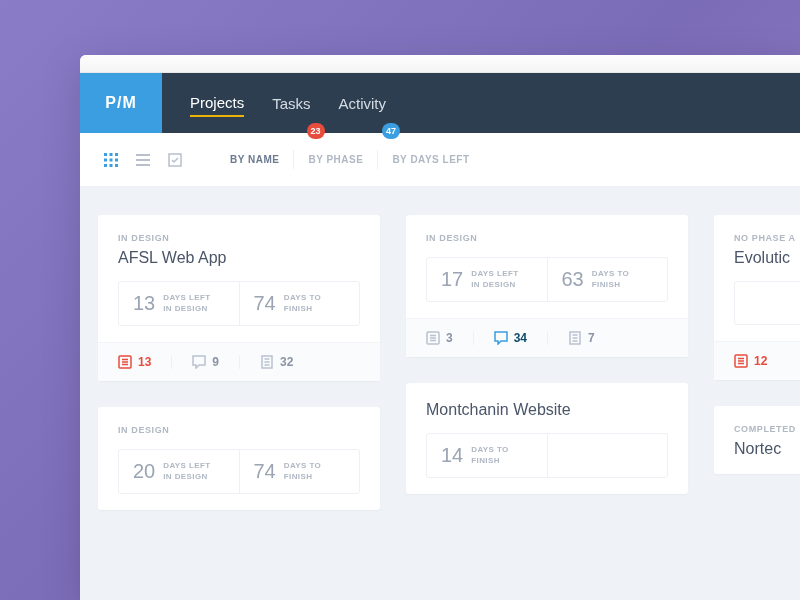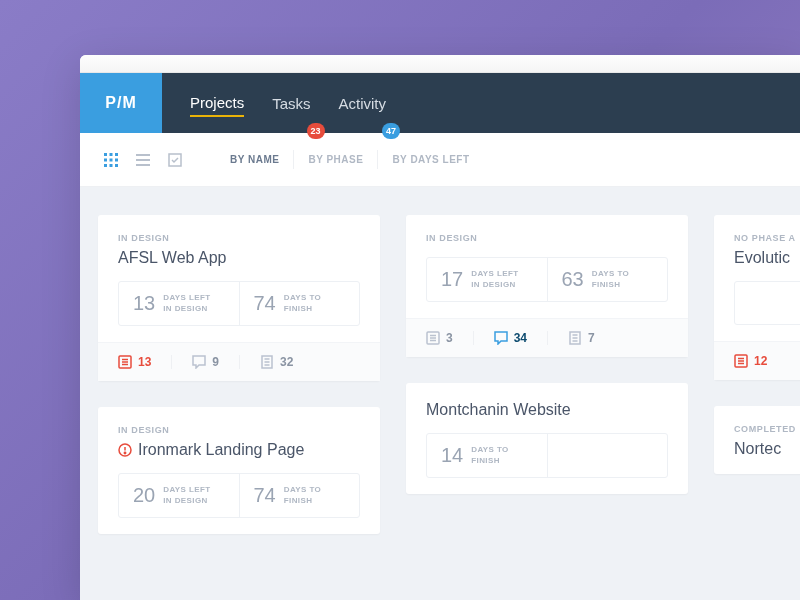--- a/index.html
+++ b/index.html
@@ -309,28 +309,20 @@
                 <line x1="4.5" y1="10" x2="9.5" y2="10"></line>
               </svg>
             <span class="meta-val">32</span>
           </div>
         </div>
       </div>
 
       <div class="card">
         <div class="card-top">
           <div class="phase">IN DESIGN</div>
-          <div class="title-row">
-            <svg class="alert-icon" viewBox="0 0 14 14" fill="none" stroke="#e74c3c" stroke-width="1.5">
-                <circle cx="7" cy="7" r="6"></circle>
-                <line x1="7" y1="4" x2="7" y2="7.5"></line>
-                <circle cx="7" cy="10" r="0.7" fill="#e74c3c"></circle>
-              </svg>
-            <div class="title">Ironmark Landing Page</div>
-          </div>
           <div class="stats">
             <div class="stat">
               <div class="stat-num">20</div>
               <div class="stat-lbl"><span>DAYS LEFT</span><br><span>IN DESIGN</span></div>
             </div>
             <div class="stat">
               <div class="stat-num">74</div>
               <div class="stat-lbl"><span>DAYS TO</span><br><span>FINISH</span></div>
             </div>
           </div>

